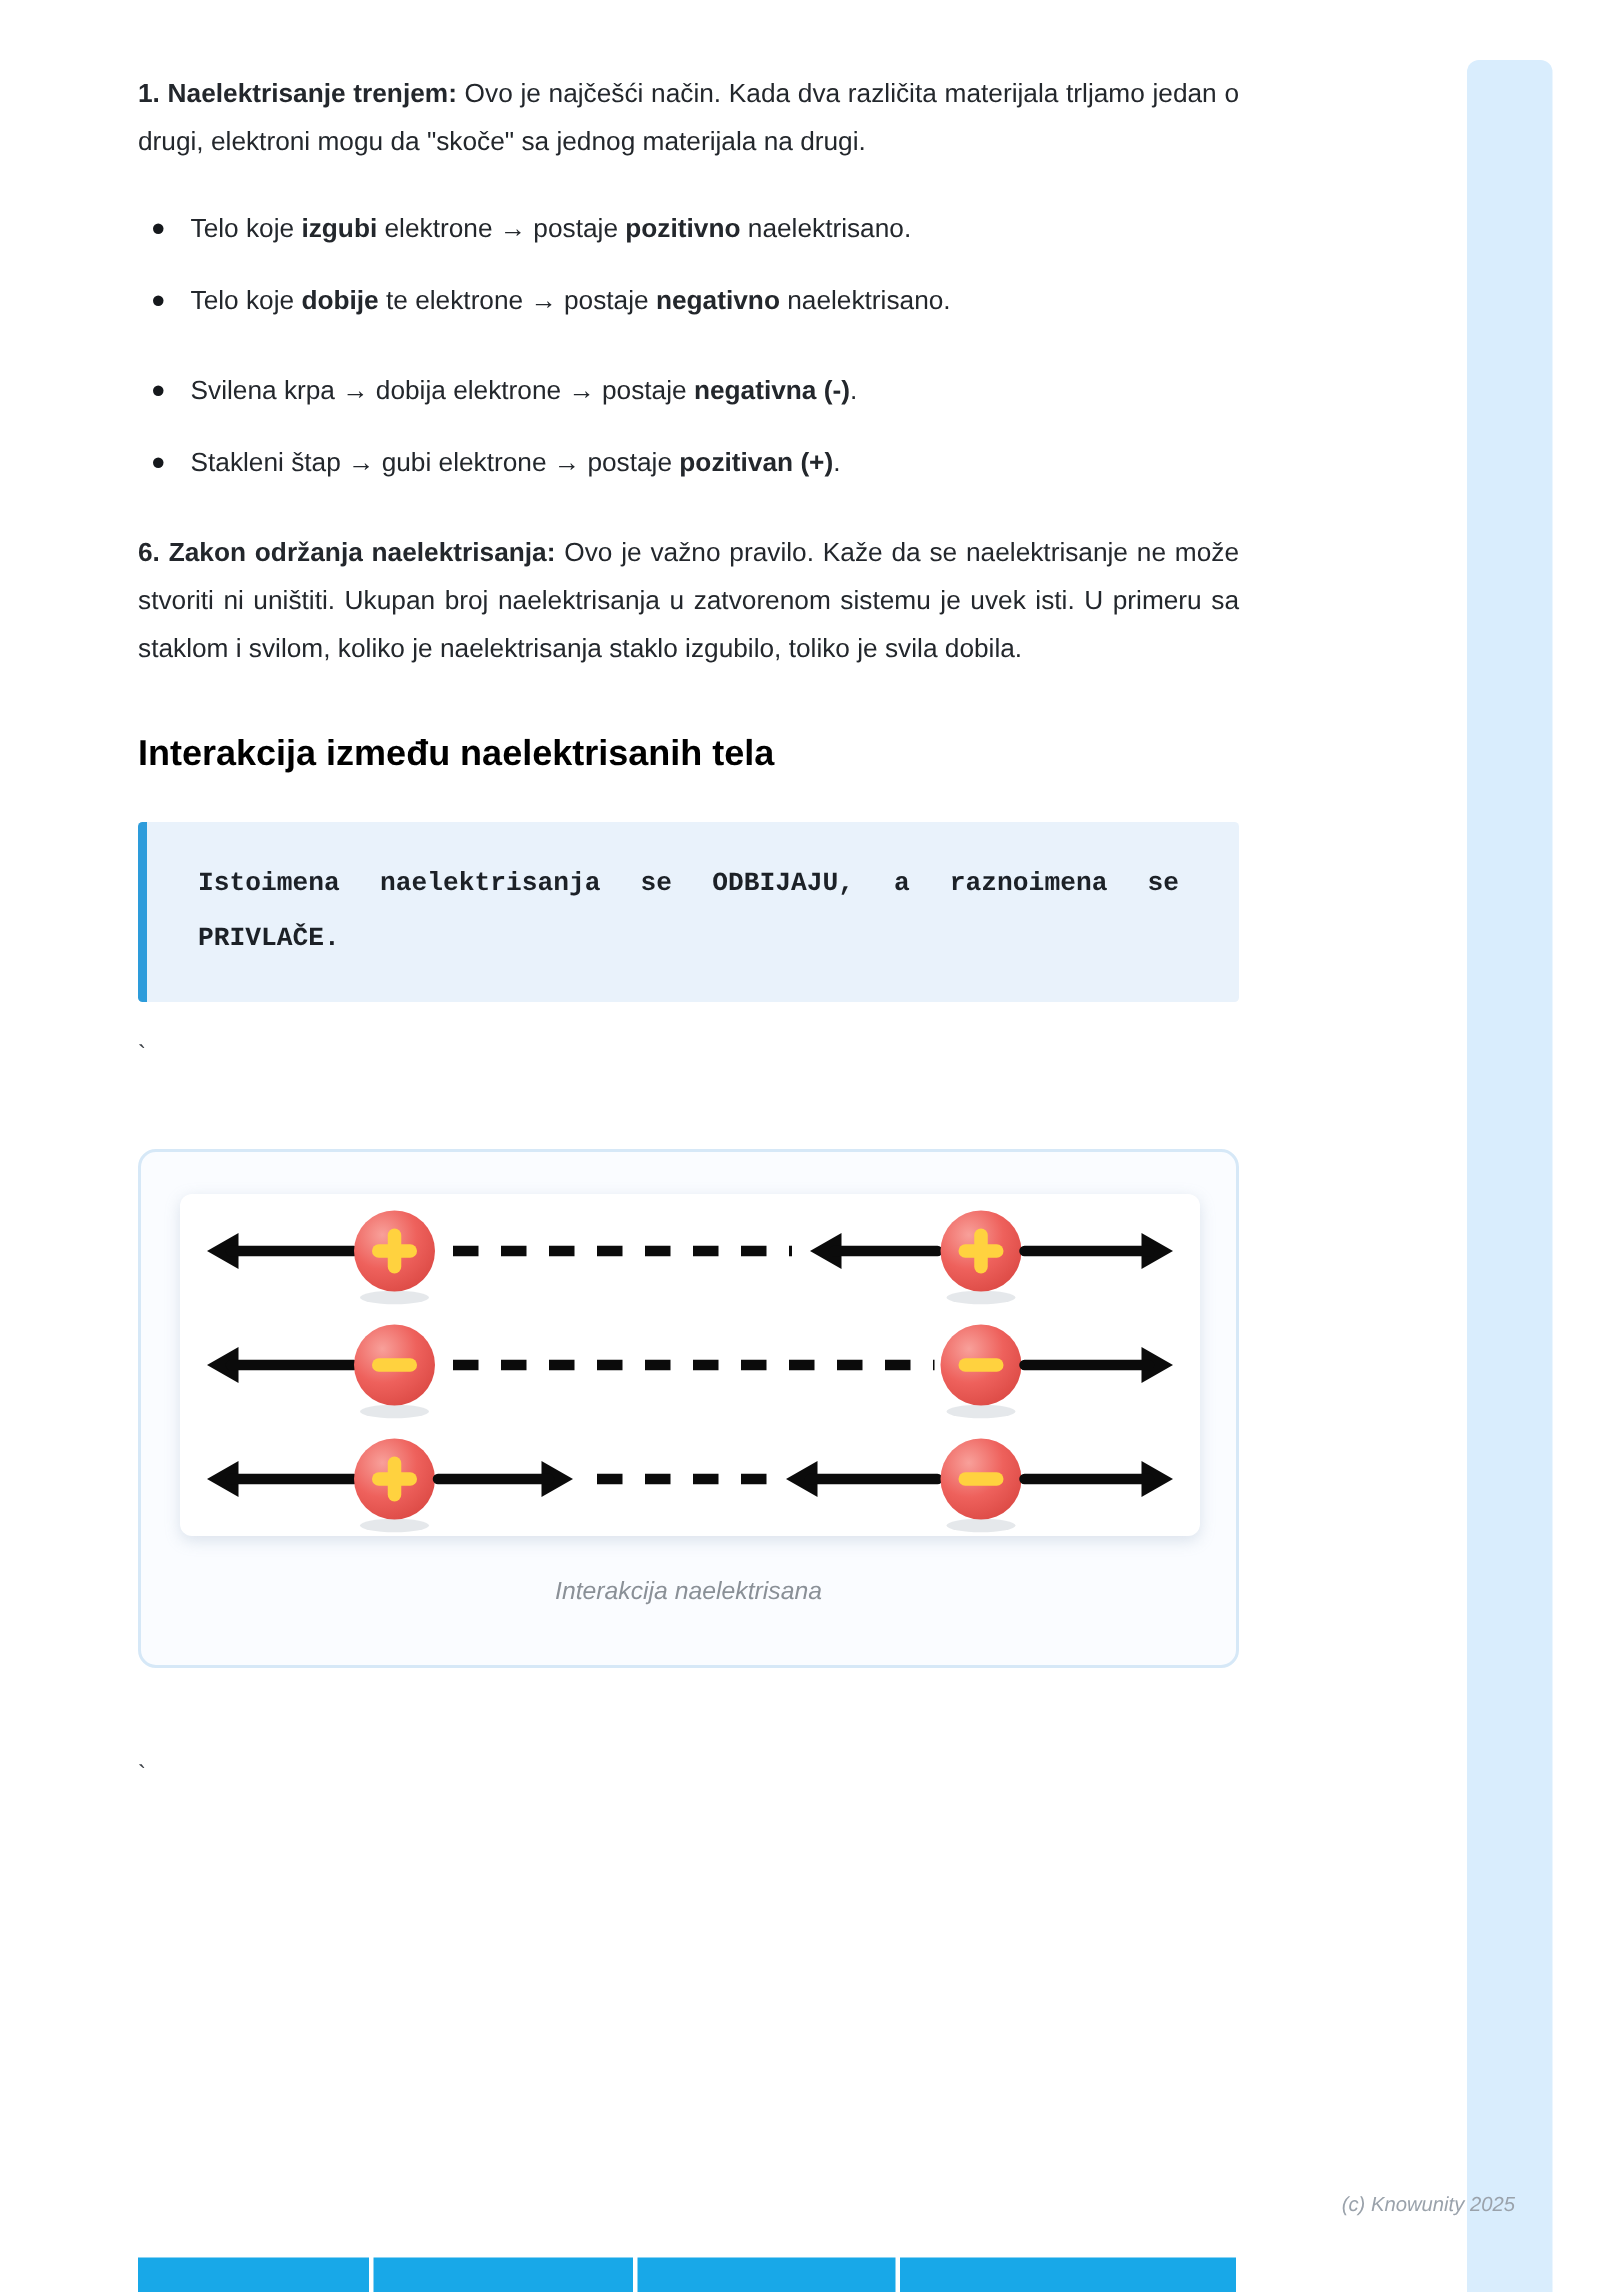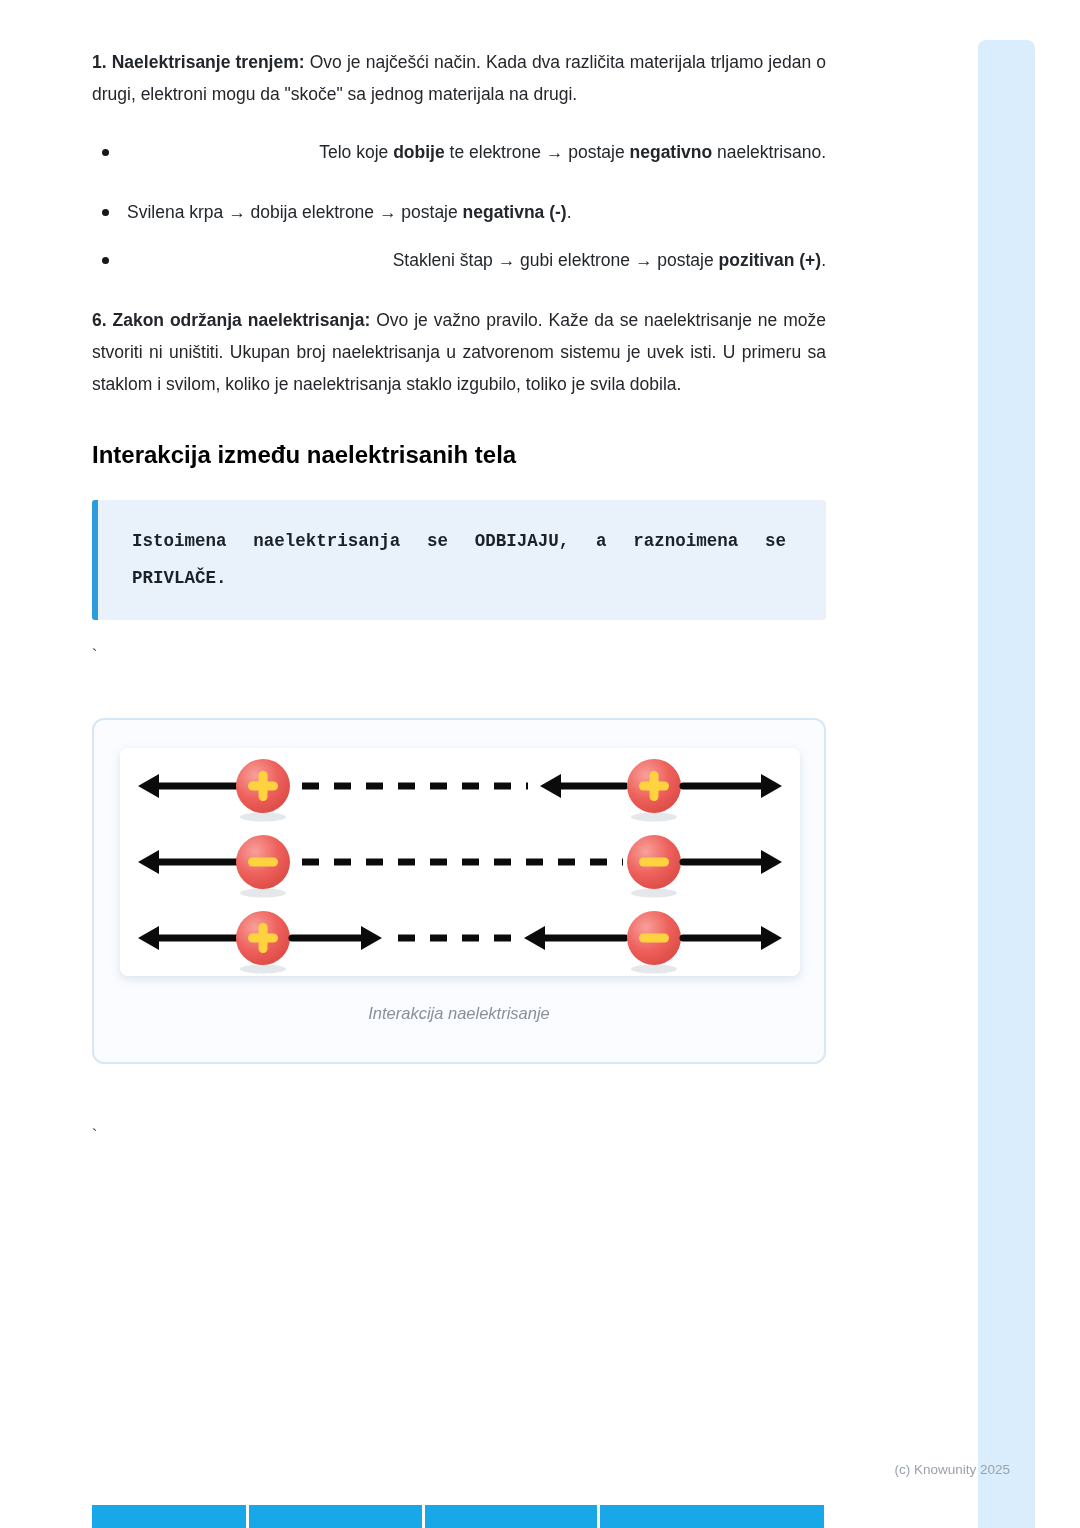--- a/index.html
+++ b/index.html
@@ -14,21 +14,21 @@
              font-size:17.5px; line-height:32px; color:#23272c; }
 
   .para { text-align:justify; margin-bottom:26px; }
   .para strong { font-weight:bold; }
   .para em { font-style:italic; }
   .mb30 { margin-bottom:30px; }
   .mb38 { margin-bottom:38px; }
 
   ul.bullets { list-style:none; margin-bottom:28px; }
   ul.bullets li { position:relative; padding-left:35px; margin-bottom:16px; }
-  ul.bullets li:last-child { margin-bottom:0;text-align:right; }
+  ul.bullets li:last-child { margin-bottom:0; }
   .dot { position:absolute; left:10px; top:13px; width:7px; height:7px; border-radius:50%; background:#15181c; }
 
   h2.section-heading { color:#000000; font-size:24px; line-height:34px; font-weight:bold; margin-bottom:28px; }
 
   .para-interaction { margin-bottom:26px; }
 
   .callout { background:#e9f2fb; border-left:6px solid #2d9cdb; border-radius:3px;
              padding:23px 40px 23px 34px; font-weight:bold; text-align:justify;
              line-height:37px; margin-bottom:20px; color:#1c2127;font-family:Liberation Mono, monospace; }
 
@@ -36,21 +36,21 @@
   .tick.tick2 { margin-bottom:0; }
 
   .figure-card { border:2px solid #d6e8f7; background:#fafcff; border-radius:12px;
                  padding:28px 26px 38px; margin-bottom:56px; }
   .figure-panel { width:680px; margin:0 auto; background:#ffffff; border-radius:8px;
                   box-shadow:0 3px 10px rgba(140,160,185,.28); }
   .figure-row svg { display:block; }
   .figure-caption { text-align:center; font-style:italic; color:#8a9097; font-size:16.5px;
                     line-height:22px; margin-top:26px; }
 
-  .copyright { position:absolute; top:1462px; right:70px; font-size:13.5px; color:#9aa2ab; z-index:3; }
+  .copyright { position:absolute; top:1462px; right:70px; font-size:13.5px; color:#9aa2ab; z-index:3;font-style:italic; }
 
   .footer-bar { position:absolute; top:1505px; left:92px; width:734px; height:40px;
                 display:flex; gap:3px; }
   .footer-cell { background:#18a8e8; height:100%; }
   .fc1 { width:154px; } .fc2 { width:173px; } .fc3 { width:172px; } .fc4 { width:224px; }
 </style>
 </head>
 <body>
 
 <div class="page">
@@ -65,20 +65,24 @@
     </defs>
   </svg>
 
   <div class="side-strip"></div>
 
   <main class="content">
 
     <p class="para"><strong>1. Naelektrisanje trenjem:</strong><span> Ovo je najčešći način. Kada dva različita materijala trljamo jedan o drugi, elektroni mogu da "skoče" sa jednog materijala na drugi.</span></p>
 
     <ul class="bullets">
+      <li>
+        <span class="dot"></span>
+        <span><span>Telo koje </span><strong>izgubi</strong><span> elektrone → postaje </span><strong>pozitivno</strong><span> naelektrisano.</span></span>
+      </li>
       <li>
         <span class="dot"></span>
         <span><span>Telo koje </span><strong>dobije</strong><span> te elektrone → postaje </span><strong>negativno</strong><span> naelektrisano.</span></span>
       </li>
     </ul>
 
 
     <ul class="bullets">
       <li>
         <span class="dot"></span>
@@ -149,21 +153,21 @@
               <polygon points="404,38 425,26 425,50" fill="#0b0b0b"></polygon>
               <line x1="420" y1="38" x2="505" y2="38" stroke="#0b0b0b" stroke-width="7" stroke-linecap="round"></line>
               <ellipse cx="534" cy="69" rx="23" ry="4.5" fill="rgba(110,125,145,0.18)"></ellipse>
               <circle cx="534" cy="38" r="27" fill="url(#ballgrad)"></circle>
               <rect x="519" y="33.5" width="30" height="9" rx="4.5" fill="#ffd23f"></rect>
               <polygon points="662,38 641,26 641,50" fill="#0b0b0b"></polygon>
               <line x1="563" y1="38" x2="646" y2="38" stroke="#0b0b0b" stroke-width="7" stroke-linecap="round"></line>
             </svg>
           </div>
       </div>
-      <figcaption class="figure-caption">Interakcija naelektrisanje</figcaption>
+      <figcaption class="figure-caption">Interakcija naelektrisana</figcaption>
     </figure>
 
     <div class="tick tick2">`</div>
 
   </main>
 
   <div class="copyright">(c) Knowunity 2025</div>
 
   <div class="footer-bar">
     <div class="footer-cell fc1"></div>

